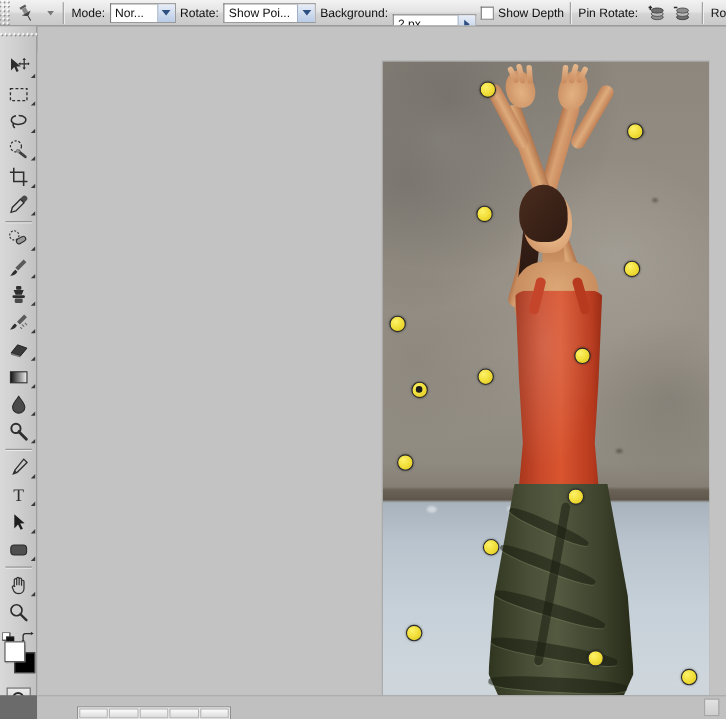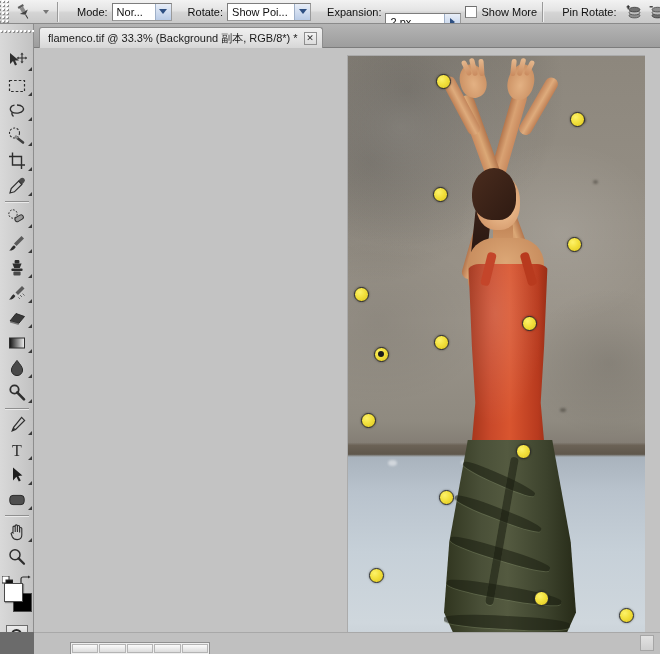--- a/index.html
+++ b/index.html
@@ -49,21 +49,21 @@
     content: ""; width: 0; height: 0;
     border-left: 3px solid transparent; border-right: 3px solid transparent;
     border-top: 4px solid #777;
   }
   .ob-sep {
     width: 1px; height: 20px; flex: 0 0 auto;
     background: #9a9a9a;
     box-shadow: 1px 0 0 #f0f0f0;
     margin: 0 5px;
   }
-  .ob-label { padding: 0 4px 0 2px; flex: 0 0 auto; line-height: 24px; margin-left: 12px; }
+  .ob-label { padding: 0 4px 0 2px; flex: 0 0 auto; line-height: 24px; }
 
   .ob-select {
     position: relative;
     height: 18px;
     background: #ffffff;
     border: 1px solid #9a9a9a;
     border-top-color: #7d7d7d; border-left-color: #7d7d7d;
     display: flex; align-items: flex-start;
     flex: 0 0 auto;
     margin-right: 2px;
@@ -446,29 +446,29 @@
       <span class="sel-text">Nor...</span>
       <span class="sel-arrow"></span>
     </div>
 
     <span class="ob-label">Rotate:</span>
     <div class="ob-select w-dens">
       <span class="sel-text">Show Poi...</span>
       <span class="sel-arrow"></span>
     </div>
 
-    <span class="ob-label">Expansion:</span>
+    <span class="ob-label">Background:</span>
     <div class="ob-spin">
       <span class="spin-text">2 px</span>
       <span class="spin-arrow"></span>
     </div>
 
     <div class="ob-check">
       <span class="box"></span>
-      <span>Show More</span>
+      <span>Show Depth</span>
     </div>
 
     <div class="ob-sep"></div>
 
     <span class="ob-label">Pin Rotate:</span>
     <div class="ob-pindepth">
       <span class="pd-btn">
         <svg width="18" height="18" viewBox="0 0 18 18">
           <ellipse cx="9.5" cy="12.6" rx="5.4" ry="2.3" fill="#8e8e8e" stroke="#4a4a4a" stroke-width=".8"></ellipse>
           <ellipse cx="9.5" cy="9.6" rx="5.4" ry="2.3" fill="#bdbdbd" stroke="#4a4a4a" stroke-width=".8"></ellipse>
@@ -687,26 +687,20 @@
       <span class="sw-fg"></span>
     </div>
 
     <div class="qmask">
       <span class="ring"></span>
     </div>
   </div>
 
   <div class="toolbox-foot"></div>
 
-  <div class="tabstrip">
-    <div class="doctab">
-      <span>flamenco.tif @ 33.3% (Background 副本, RGB/8*) *</span>
-      <span class="tab-close">✕</span>
-    </div>
-  </div>
 
   <div class="canvas-area">
 
     <div class="photo-wrap">
 
       <div class="photo">
         <span class="spot" style="left:231px; top:62px; width:7px; height:5px;"></span>
         <span class="spot" style="left:245px; top:124px; width:5px; height:4px;"></span>
         <span class="spot" style="left:212px; top:352px; width:6px; height:4px;"></span>
         <span class="spot" style="left:40px;  top:404px; width:9px; height:6px; background:rgba(255,255,255,.45);"></span>

